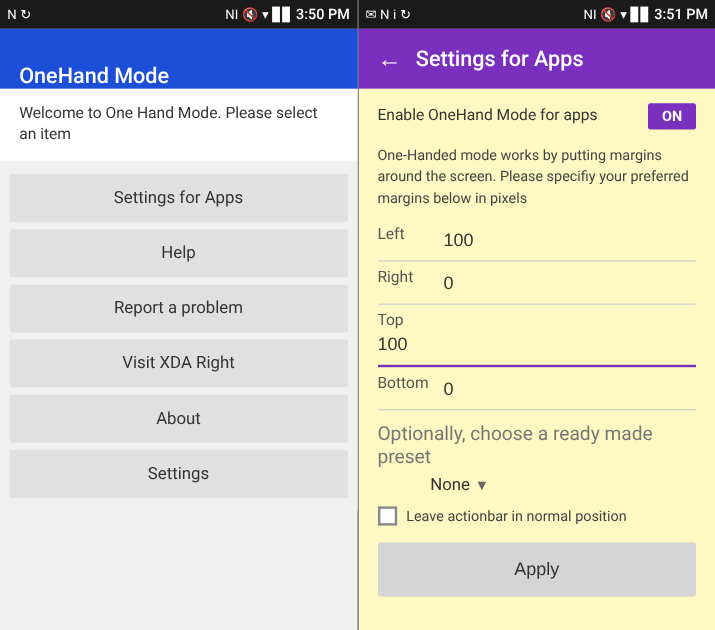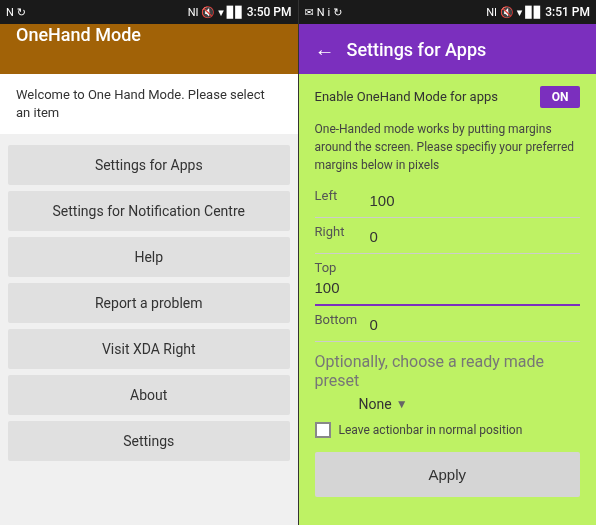--- a/index.html
+++ b/index.html
@@ -31,24 +31,24 @@
     .screen {
       flex: 1;
       display: flex;
       flex-direction: column;
       background: #f0f0f0;
     }
     .screen-left { border-right: 1px solid #333; }
 
     
     .app-header {
-      background: #a16207;
+      background: #1d4ed8;
       height: 50px;
       display: flex;
-      align-items: flex-start;
+      align-items: flex-end;
       padding: 0 16px;
     }
     .app-header .title {
       color: #fff;
       font-size: 18px;
       font-weight: 500;
     }
     .welcome-text {
       padding: 12px 16px;
       font-size: 13px;
@@ -89,21 +89,21 @@
       cursor: pointer;
     }
     .right-header .title {
       color: #fff;
       font-size: 18px;
       font-weight: 500;
     }
 
     .settings-content {
       flex: 1;
-      background: #bef264;
+      background: #fef9c3;
       padding: 12px 16px;
       overflow-y: auto;
     }
 
     .enable-row {
       display: flex;
       justify-content: space-between;
       align-items: center;
       margin-bottom: 12px;
     }
@@ -228,21 +228,20 @@
   </div>
 
   <div class="app-header">
     <span class="title">OneHand Mode</span>
   </div>
 
   <div class="welcome-text">Welcome to One Hand Mode. Please select an item</div>
 
   <div class="menu-list">
     <div class="menu-item">Settings for Apps</div>
-    <div class="menu-item">Settings for Notification Centre</div>
     <div class="menu-item">Help</div>
     <div class="menu-item">Report a problem</div>
     <div class="menu-item">Visit XDA Right</div>
     <div class="menu-item">About</div>
     <div class="menu-item">Settings</div>
   </div>
 </div>
 
 <div class="screen screen-right">
 

